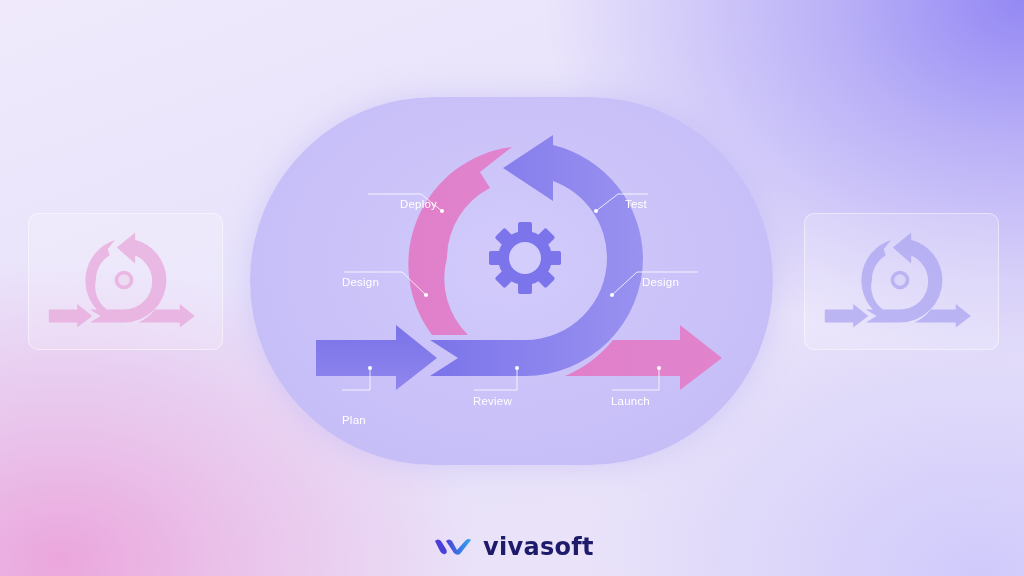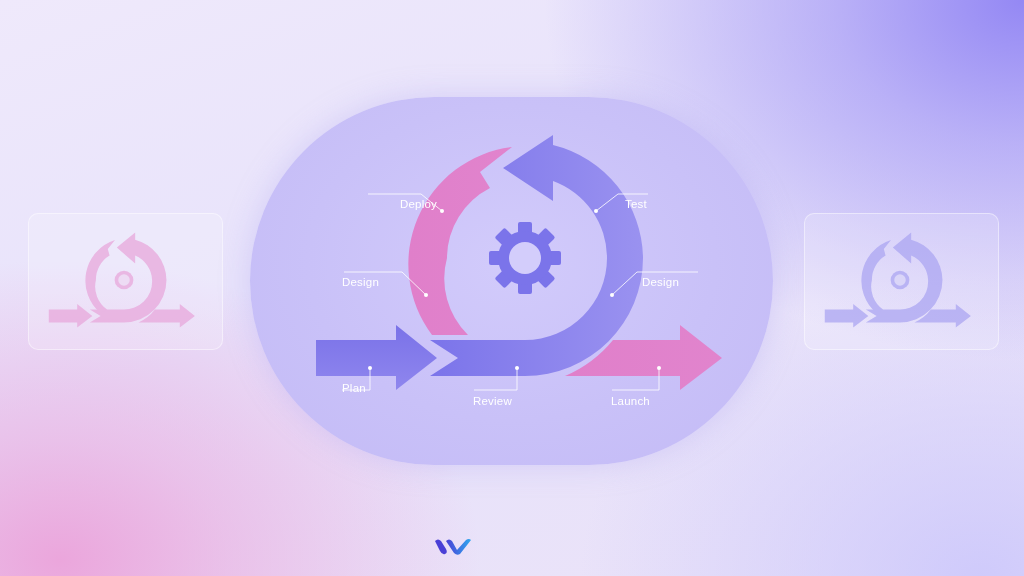--- a/index.html
+++ b/index.html
@@ -148,28 +148,29 @@
     <circle cx="370" cy="368" r="2"></circle>
     <circle cx="517" cy="368" r="2"></circle>
     <circle cx="659" cy="368" r="2"></circle>
   </g>
 </svg>
 
 <div class="label" style="left:368px; top:198px;margin-left:32px;">Deploy</div>
 <div class="label" style="left:342px; top:276px;">Design</div>
 <div class="label" style="left:625px; top:198px;">Test</div>
 <div class="label" style="left:642px; top:276px;">Design</div>
-<div class="label" style="left:342px; top:382px;text-align:center;">Plan</div>
+<div class="label" style="left:342px; top:414px;text-align:center;">Plan</div>
 <div class="label" style="left:473px; top:395px;">Review</div>
 <div class="label" style="left:611px; top:395px;">Launch</div>
 
 <div class="logo">
   <svg width="40" height="20" viewBox="0 0 40 20">
     <defs>
       <linearGradient id="logoGrad" x1="0" y1="0" x2="1" y2="0">
         <stop offset="0" stop-color="#4a3fd6"></stop>
         <stop offset="1" stop-color="#2fa8ef"></stop>
       </linearGradient>
     </defs>
     <path d="M 2 4 Q 5 1 8 4 L 13 12 Q 15 16 12 17 Q 9 18 7 14 Z" fill="#4a3fd6"></path>
     <path d="M 13 4 Q 16 1 19 4 L 24 13 L 33 3 Q 36 1 38 3 L 27 17 Q 24 19 21 16 Z" fill="url(#logoGrad)"></path>
   </svg>
+  <span class="logo-text">vivasoft</span>
 </div>
 
 </body></html>

